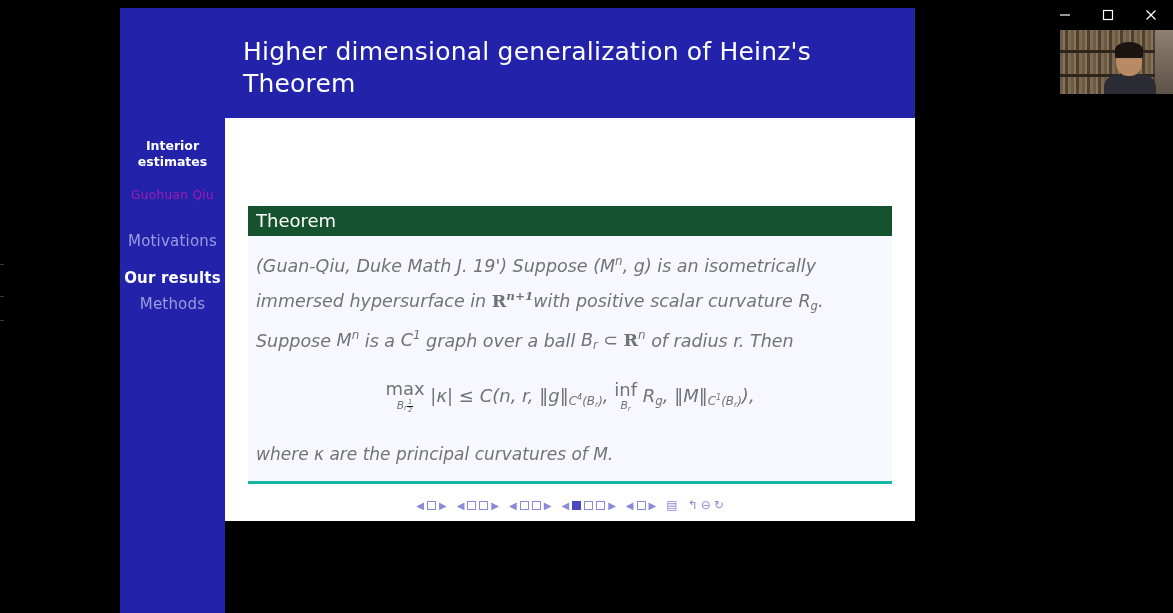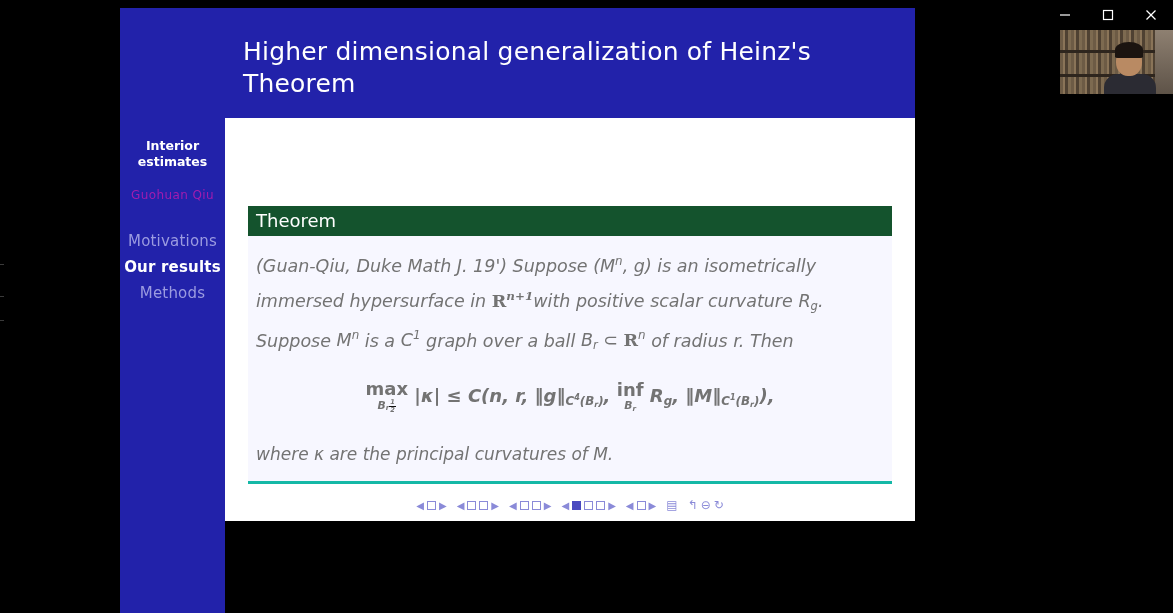--- a/index.html
+++ b/index.html
@@ -182,20 +182,21 @@
     font-size: 15px;
     line-height: 26px;
     color: #9b9be0;
     cursor: pointer;
     font-family: "DejaVu Sans", sans-serif;
     letter-spacing: 0.2px;
   }
   .sb-item.active {
     color: #ffffff;
     font-weight: bold;
+    margin-top: 11px;
   }
 
   
   .thm-wrap {
     position: absolute;
     left: 128px;
     top: 198px;
     width: 644px;
   }
   .thm-head {
@@ -218,21 +219,20 @@
     font-size: 17.5px;
     line-height: 30px;
     color: #737373;
   }
   .thm-body .para { margin: 0; }
   .thm-display {
     text-align: center;
     margin: 20px 0 22px 0;
     font-size: 18px;
     line-height: 24px;
-    font-weight: bold;
   }
   .thm-last { margin-top: 10px; font-size: 17px; }
 
   
   .mathvar { font-style: italic; }
   .upr { font-style: normal; }
   sup.exp { font-size: 0.68em; vertical-align: super; font-style: italic; }
   sub.sb { font-size: 0.66em; vertical-align: -0.25em; font-style: italic; }
   .bb { font-family: "DejaVu Serif", serif; font-style: normal; font-weight: 600; }
   .op-stack {

